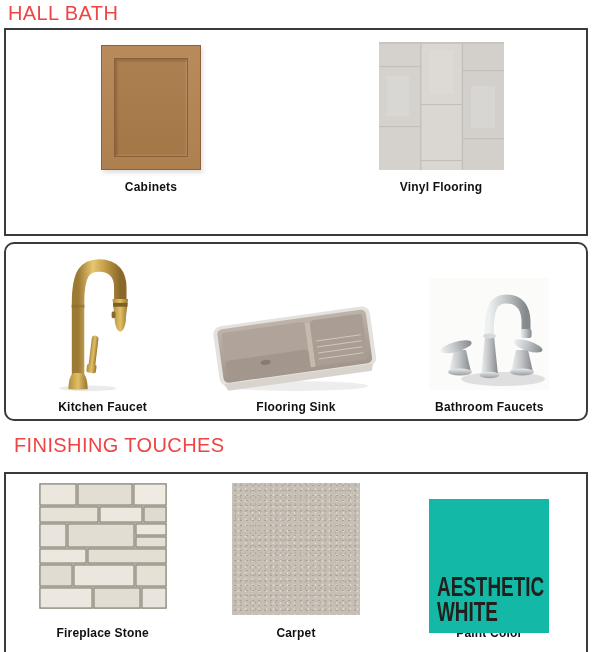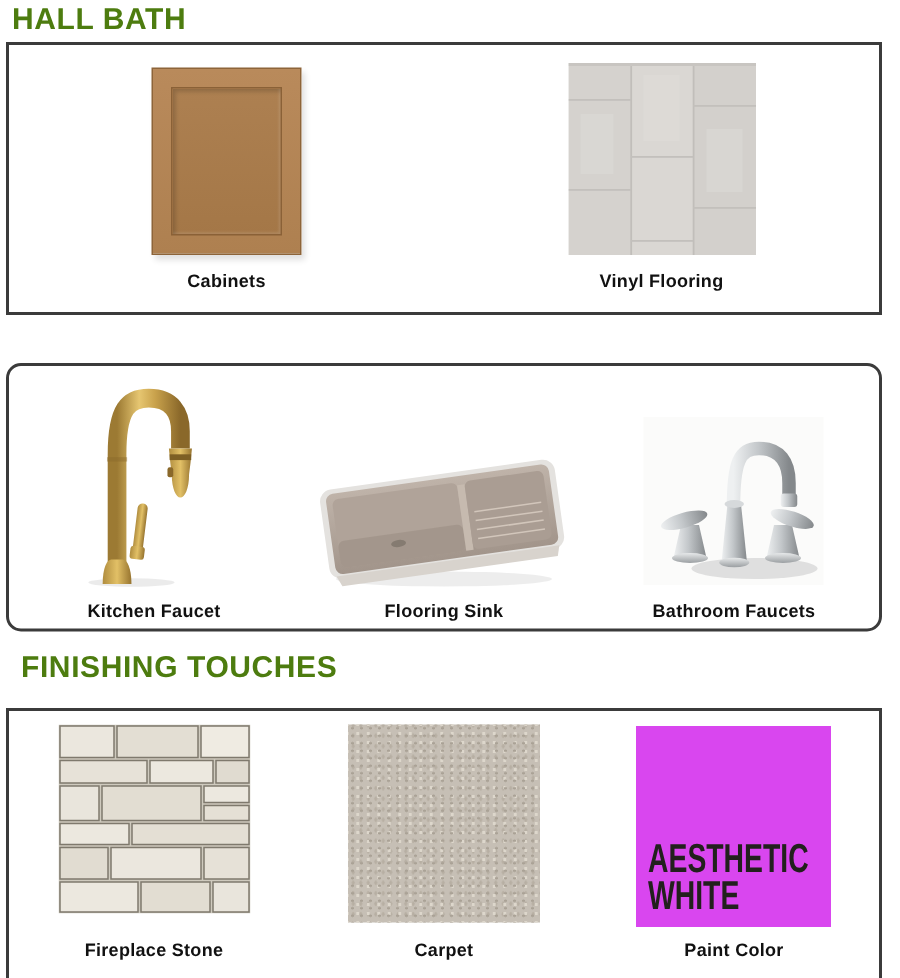--- a/index.html
+++ b/index.html
@@ -1,31 +1,31 @@
 <!DOCTYPE html>
 <html><head>
 <meta charset="utf-8">
 <style>
   html,body{margin:0;padding:0;background:#ffffff;}
   #stage{
     position:relative;width:600px;height:652px;overflow:hidden;
     background:#ffffff;font-family:"Liberation Sans",sans-serif;
   }
   .section-title{
-    position:absolute;font-size:20px;font-weight:bold;color:#4d7c0f;
+    position:absolute;font-size:20px;font-weight:normal;color:#ef4444;
     letter-spacing:.4px;white-space:nowrap;
   }
   #title-1{left:8px;top:2px;}
   #title-2{right:23px;top:211px;}
   #title-3{left:14px;top:434px;}
   .board{
     position:absolute;left:4px;width:584px;border:2px solid #3b3b3b;
     background:#ffffff;display:flex;box-sizing:border-box;
   }
-  #board-1{top:28px;height:182px;}
+  #board-1{top:28px;height:208px;}
   #board-2{top:242px;height:179px;border-radius:10px;}
   #board-3{top:472px;height:196px;}
   .cell{flex:1 1 0;display:flex;flex-direction:column;align-items:center;position:relative;}
   .art{display:flex;justify-content:center;align-items:flex-start;width:100%;}
   #board-1 .art{height:146px;}
   #board-2 .art{height:152px;}
   #board-3 .art{height:148px;}
   .item-label{font-size:12px;font-weight:bold;color:#111111;margin-top:4px;letter-spacing:.2px;}
 
   
@@ -63,22 +63,22 @@
     width:128px;height:132px;margin-top:9px;
     background-color:#c6bfb5;
     background-image:
       radial-gradient(#aaa296 1px, transparent 1.2px),
       radial-gradient(#ddd7cc 1px, transparent 1.2px),
       radial-gradient(#b7afa3 .9px, transparent 1.1px);
     background-size:6px 5px,7px 6px,5px 7px;
     background-position:0 0,3px 3px,1px 4px;
   }
   .sw-paint{
-    width:130px;height:134px;margin-top:10px;position:relative;
-    background:#d946ef;
+    width:120px;height:134px;margin-top:25px;position:relative;
+    background:#14b8a6;
   }
   .paint-text{
     position:absolute;left:8px;bottom:8px;color:#22201d;
     font-weight:bold;font-size:27px;line-height:.93;
     transform:scaleX(.70);transform-origin:left bottom;
     letter-spacing:0;white-space:nowrap;
   }
 </style>
 </head>
 <body>

